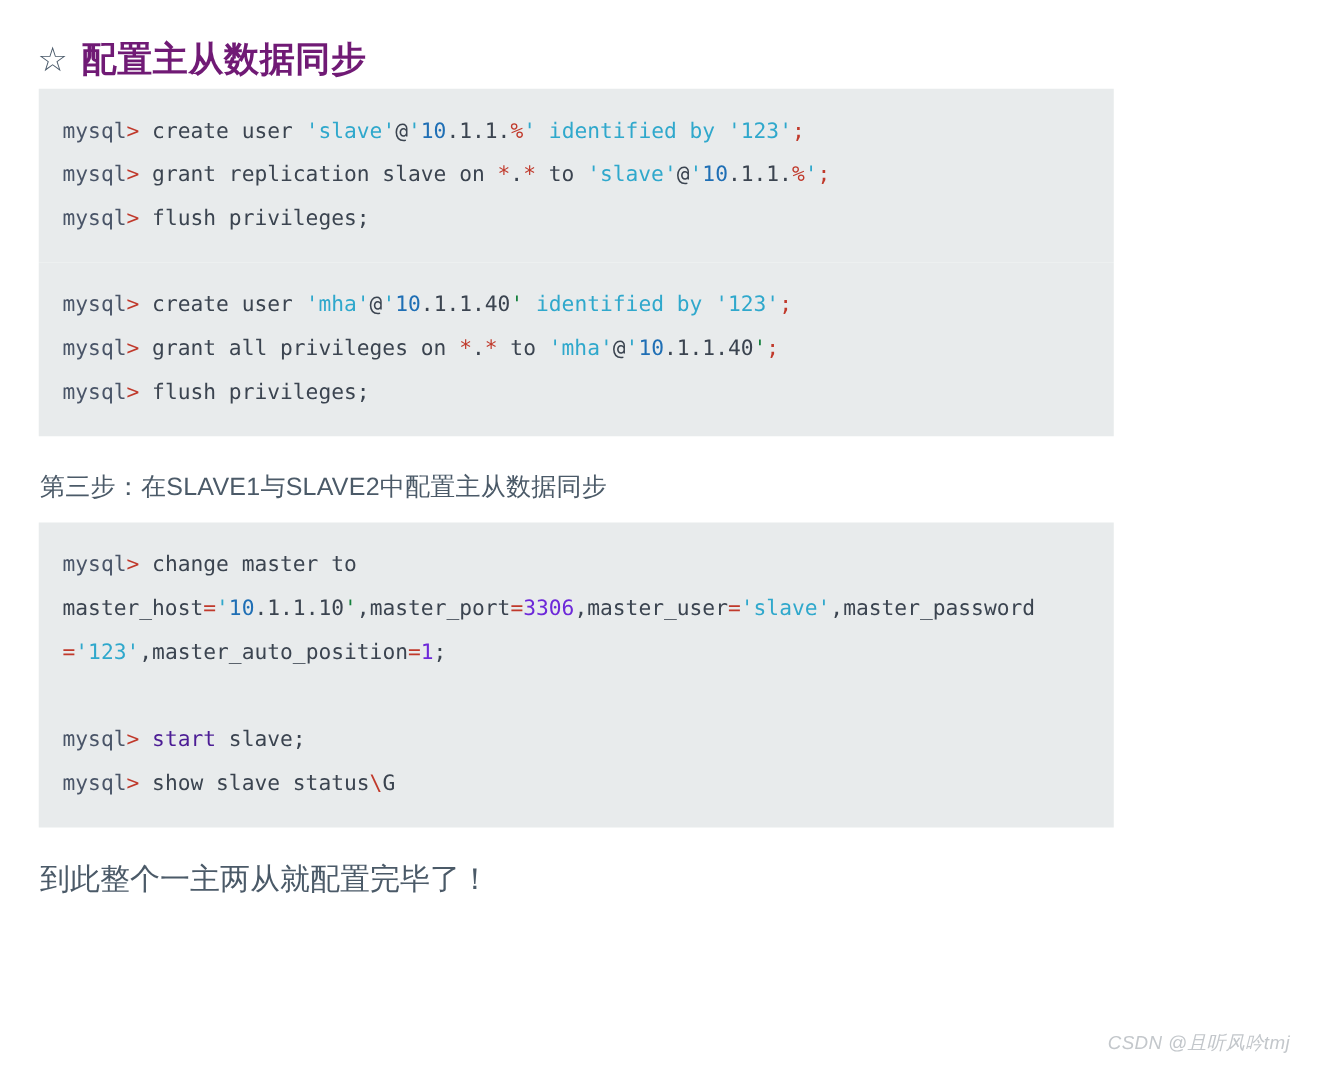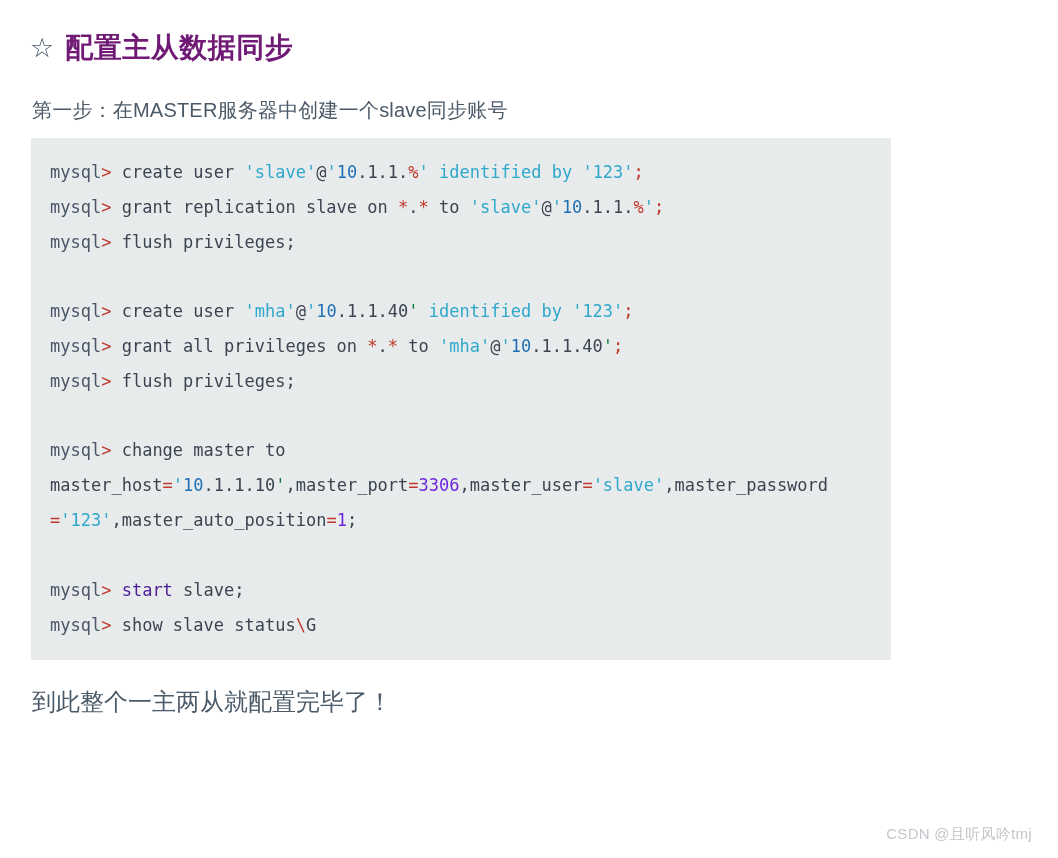--- a/index.html
+++ b/index.html
@@ -91,36 +91,37 @@
     line-height: 1.5;
   }
   .watermark {
     position: absolute;
     right: 26px;
     bottom: 14px;
     font-size: 15px;
     color: #c3c7cb;
     letter-spacing: 0.3px;
     white-space: nowrap;
+    font-style: italic;
   }
 </style>
 </head>
 <body>
 
 <div class="page">
 
   <div class="title-row">
     <span class="star-icon">☆</span>
     <span class="title-text">配置主从数据同步</span>
   </div>
 
-  <div class="step-heading first">第一步：在MASTER服务器中创建一个slave同步账号</div>
   <div class="code-block"><span class="line"><span class="t-prompt">mysql</span><span class="t-arrow">&gt; </span><span class="t-plain">create user </span><span class="t-str">'slave'</span><span class="t-plain">@</span><span class="t-str">'</span><span class="t-num">10</span><span class="t-plain">.1.1.</span><span class="t-red">%</span><span class="t-str">'</span><span class="t-plain"> </span><span class="t-kw">identified by</span><span class="t-plain"> </span><span class="t-str">'123'</span><span class="t-red">;</span></span><span class="line"><span class="t-prompt">mysql</span><span class="t-arrow">&gt; </span><span class="t-plain">grant replication slave on </span><span class="t-red">*</span><span class="t-plain">.</span><span class="t-red">*</span><span class="t-plain"> to </span><span class="t-str">'slave'</span><span class="t-plain">@</span><span class="t-str">'</span><span class="t-num">10</span><span class="t-plain">.1.1.</span><span class="t-red">%</span><span class="t-str">'</span><span class="t-red">;</span></span><span class="line"><span class="t-prompt">mysql</span><span class="t-arrow">&gt; </span><span class="t-plain">flush privileges;</span></span></div>
 
   <div class="code-block"><span class="line"><span class="t-prompt">mysql</span><span class="t-arrow">&gt; </span><span class="t-plain">create user </span><span class="t-str">'mha'</span><span class="t-plain">@</span><span class="t-str">'</span><span class="t-num">10</span><span class="t-plain">.1.1.40</span><span class="t-quote-g">'</span><span class="t-plain"> </span><span class="t-kw">identified by</span><span class="t-plain"> </span><span class="t-str">'123'</span><span class="t-red">;</span></span><span class="line"><span class="t-prompt">mysql</span><span class="t-arrow">&gt; </span><span class="t-plain">grant all privileges on </span><span class="t-red">*</span><span class="t-plain">.</span><span class="t-red">*</span><span class="t-plain"> to </span><span class="t-str">'mha'</span><span class="t-plain">@</span><span class="t-str">'</span><span class="t-num">10</span><span class="t-plain">.1.1.40</span><span class="t-quote-g">'</span><span class="t-red">;</span></span><span class="line"><span class="t-prompt">mysql</span><span class="t-arrow">&gt; </span><span class="t-plain">flush privileges;</span></span></div>
 
+  <div class="step-heading">第三步：在SLAVE1与SLAVE2中配置主从数据同步</div>
   <div class="code-block"><span class="line"><span class="t-prompt">mysql</span><span class="t-arrow">&gt; </span><span class="t-plain">change master to</span></span><span class="line"><span class="t-plain">master_host</span><span class="t-eq">=</span><span class="t-str">'</span><span class="t-num">10</span><span class="t-plain">.1.1.10</span><span class="t-quote-g">'</span><span class="t-plain">,</span><span class="t-plain">master_port</span><span class="t-eq">=</span><span class="t-green">3306</span><span class="t-plain">,</span><span class="t-plain">master_user</span><span class="t-eq">=</span><span class="t-str">'slave'</span><span class="t-plain">,</span><span class="t-plain">master_password</span></span><span class="line"><span class="t-eq">=</span><span class="t-str">'123'</span><span class="t-plain">,</span><span class="t-plain">master_auto_position</span><span class="t-eq">=</span><span class="t-green">1</span><span class="t-plain">;</span></span><span class="line blank">&nbsp;</span><span class="line"><span class="t-prompt">mysql</span><span class="t-arrow">&gt; </span><span class="t-purple">start</span><span class="t-plain"> slave;</span></span><span class="line"><span class="t-prompt">mysql</span><span class="t-arrow">&gt; </span><span class="t-plain">show slave status</span><span class="t-red">\</span><span class="t-plain">G</span></span></div>
 
   <div class="closing-text">到此整个一主两从就配置完毕了！</div>
 
   <div class="watermark">CSDN @且听风吟tmj</div>
 
 </div>
 
 </body></html>

